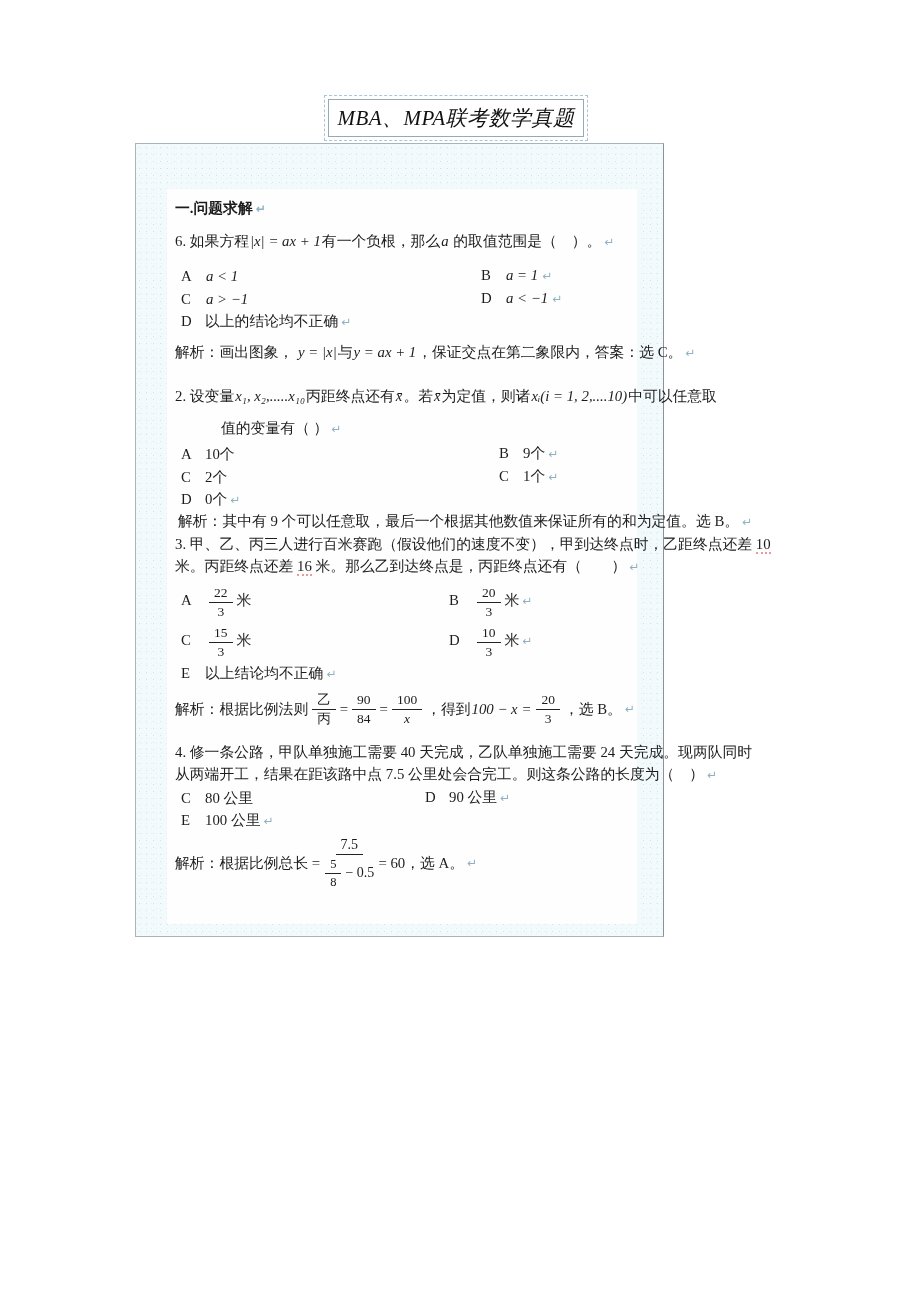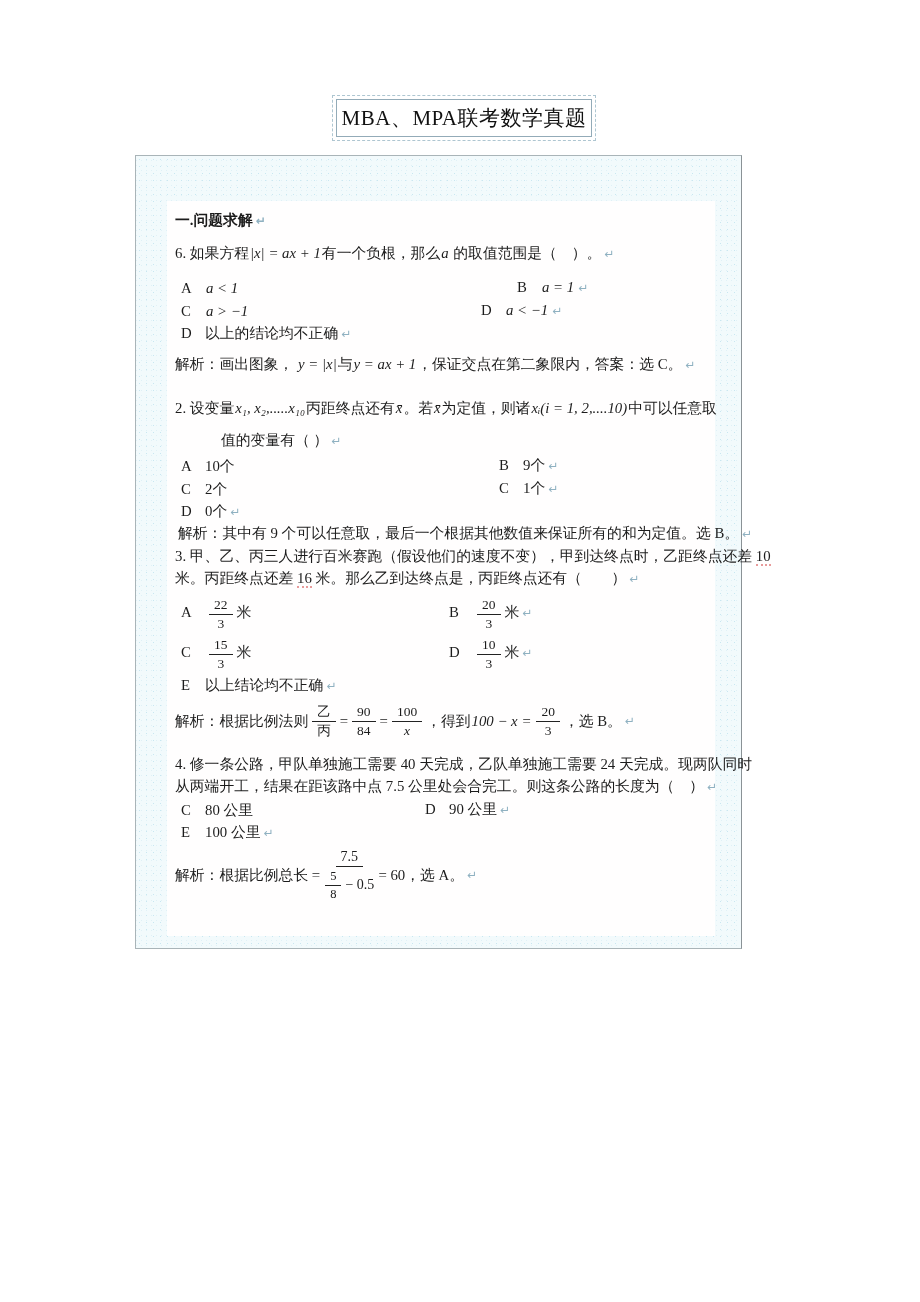--- a/index.html
+++ b/index.html
@@ -1,27 +1,27 @@
 <!DOCTYPE html>
 <html><head>
 <meta charset="utf-8">
 <style>
   html,body{margin:0;padding:0;background:#fff;}
   .canvas{position:relative;width:920px;height:1302px;background:#ffffff;overflow:hidden;
           font-family:"Liberation Serif","DejaVu Serif",serif;color:#1c1c1c;font-size:14.8px;}
 
   
-  .title-frame{position:absolute;left:332px;top:95px;width:264px;height:46px;box-sizing:border-box;
-               border:1px dashed #aec6d1;padding:3px;background:#fff;}
+  .title-frame{position:absolute;left:324px;top:95px;width:264px;height:46px;box-sizing:border-box;
+               border:1px dashed #aec6d1;padding:3px;background:#fff;font-style:italic;}
   .title-inner{height:100%;box-sizing:border-box;border:1px solid #93abb8;display:flex;
                align-items:center;justify-content:center;}
   .title-text{font-size:21px;letter-spacing:.5px;color:#111;}
 
   
-  .sheet{position:absolute;left:135px;top:155px;width:607px;height:794px;box-sizing:border-box;
+  .sheet{position:absolute;left:135px;top:143px;width:529px;height:794px;box-sizing:border-box;
          border:1px solid #a9b4b8;border-right-color:#8a9296;
          background-color:#f2fafc;
          background-image:radial-gradient(#c9e7f1 .8px,transparent .9px),
                           radial-gradient(#e0f1f7 .8px,transparent .9px);
          background-size:7px 7px,5px 5px;background-position:0 0,3px 2px;}
   .paper{position:absolute;left:31px;top:45px;right:26px;bottom:12px;background:#fffefe;
          box-sizing:border-box;padding:8px 4px 0 8px;}
 
   .ln{margin:0;line-height:22px;min-height:22px;white-space:nowrap;}
   .b{font-weight:700;}
@@ -63,21 +63,21 @@
   </div>
 
   <div class="sheet">
     <div class="paper">
 
       <p class="ln b"><span>一.问题求解</span><span class="pm">↵</span></p>
 
 
       <p class="ln" style="margin-top:9px;line-height:24px;"><span>6. 如果方程</span><span class="m">|x| = ax + 1</span><span>有一个负根，那么</span><span class="m">a</span><span> 的取值范围是（　）。</span><span class="pm">↵</span></p>
 
-      <div class="opts cols1 rowh" style="margin-top:10px;gap:36px;">
+      <div class="opts cols1 rowh" style="margin-top:10px;">
         <span class="opt"><span class="lab">A</span><span class="m">a &lt; 1</span></span>
         <span class="opt"><span class="lab">B</span><span class="m">a = 1</span><span class="pm">↵</span></span>
       </div>
       <div class="opts cols1 rowh">
         <span class="opt"><span class="lab">C</span><span class="m">a &gt; −1</span></span>
         <span class="opt"><span class="lab">D</span><span class="m">a &lt; −1</span><span class="pm">↵</span></span>
       </div>
       <p class="ln rowh" style="padding-left:6px;"><span class="lab">D</span><span>以上的结论均不正确</span><span class="pm">↵</span></p>
 
       <p class="ln" style="margin-top:7px;line-height:24px;"><span>解析：</span><span>画出图象， </span><span class="m">y = |x|</span><span>与</span><span class="m">y = ax + 1</span><span>，保证交点在第二象限内，答案：选 C。</span><span class="pm">↵</span></p>

